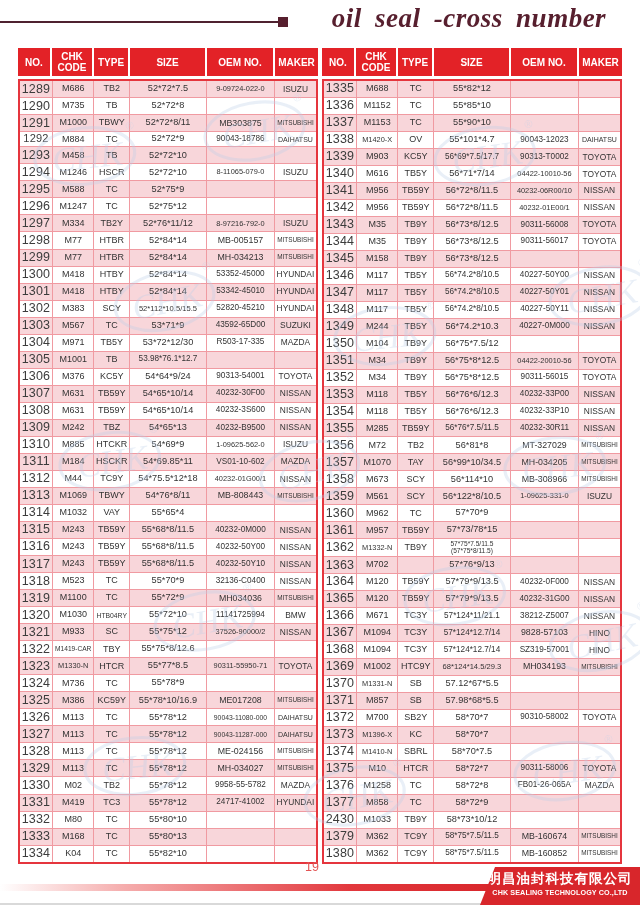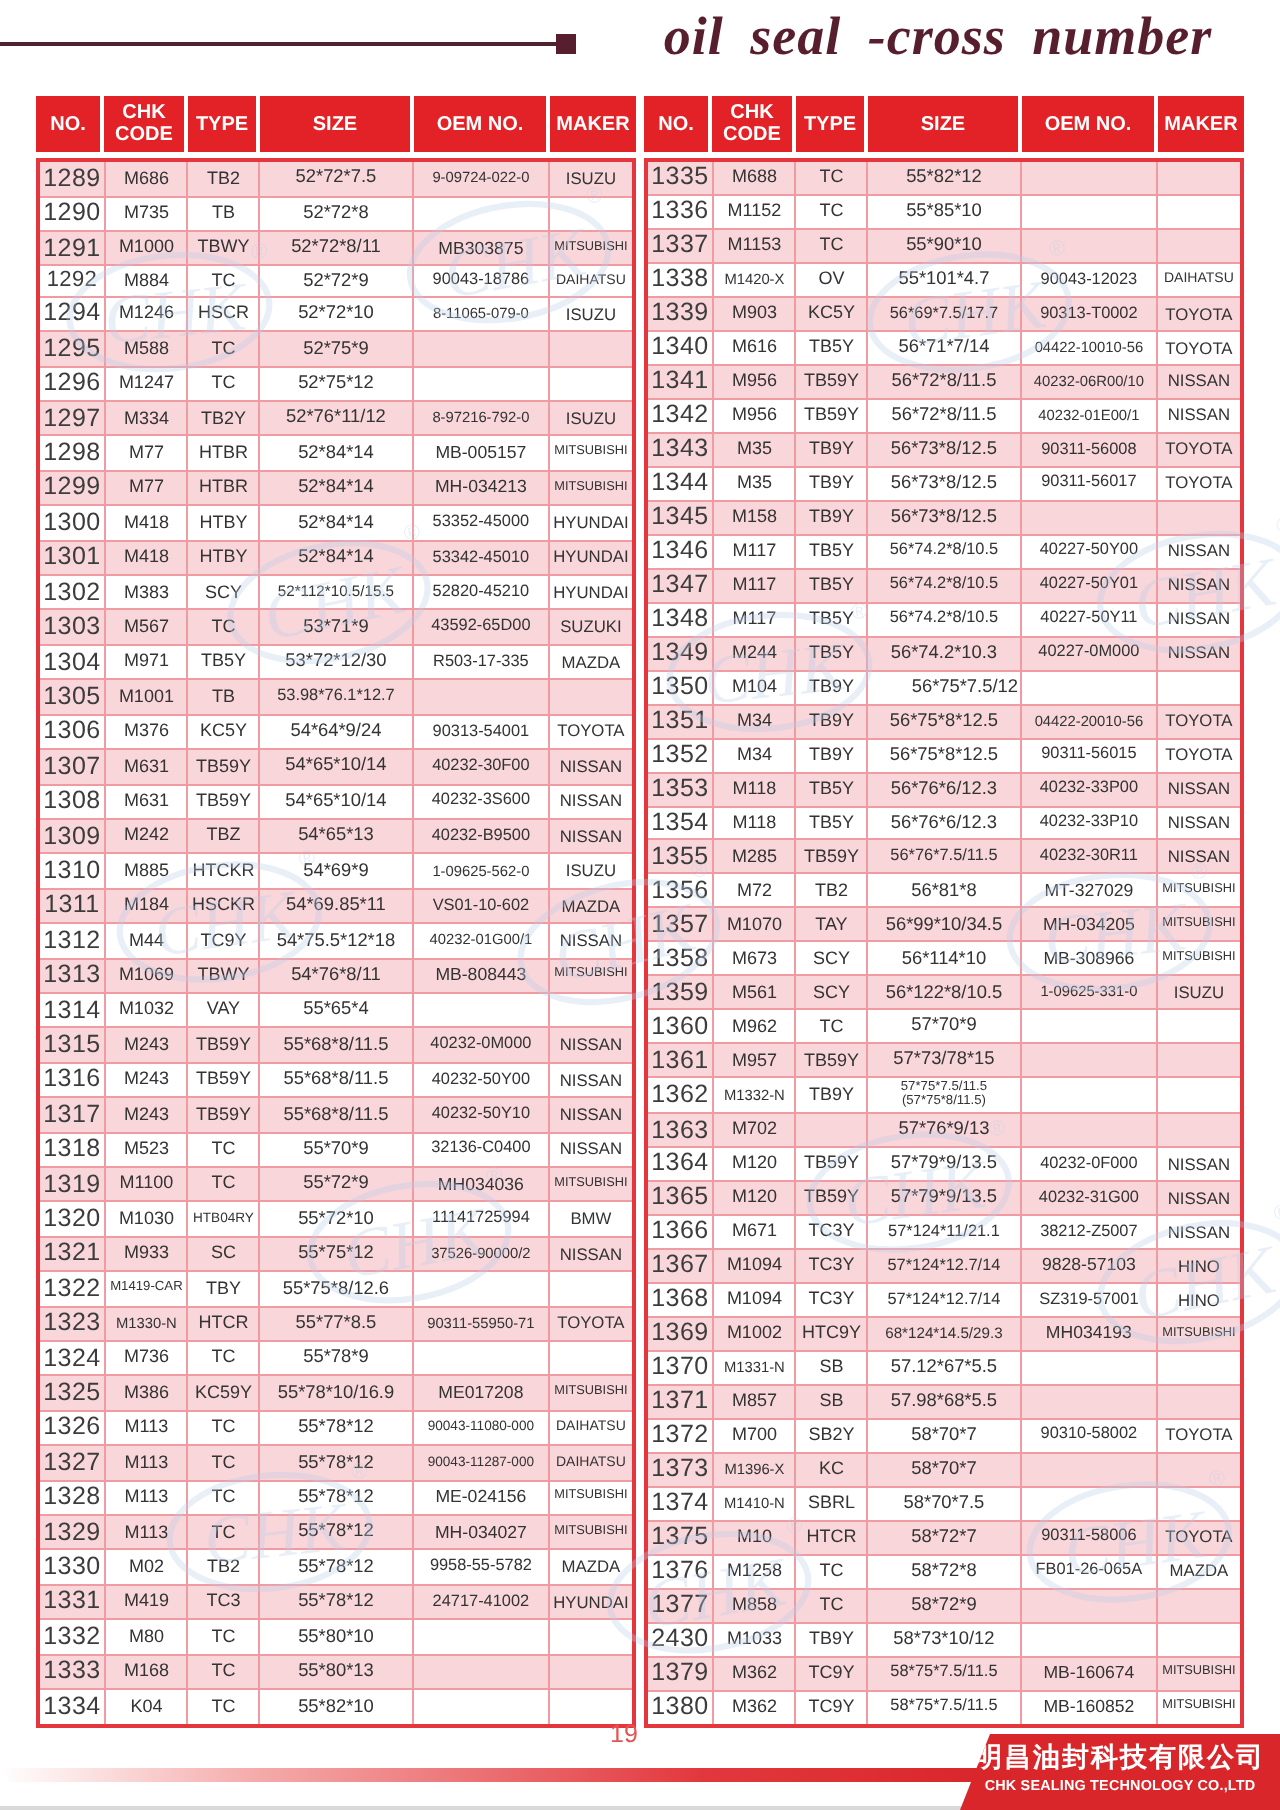--- a/index.html
+++ b/index.html
@@ -176,20 +176,28 @@
             <td style="font-size: 6.4px;">MITSUBISHI</td>
           </tr>
           <tr class="even">
             <td class="no" style="font-size: 11px;">1292</td>
             <td style="font-size: 9px;">M884</td>
             <td style="font-size: 9px;">TC</td>
             <td style="font-size: 9.2px;">52*72*9</td>
             <td style="font-size: 8.2px;">90043-18786</td>
             <td style="font-size: 7px;">DAIHATSU</td>
           </tr>
+          <tr class="pink">
+            <td class="no" style="font-size: 12.5px;">1293</td>
+            <td style="font-size: 9px;">M458</td>
+            <td style="font-size: 9px;">TB</td>
+            <td style="font-size: 9.2px;">52*72*10</td>
+            <td style="font-size: 8.8px;"></td>
+            <td style="font-size: 8.4px;"></td>
+          </tr>
           <tr class="even">
             <td class="no" style="font-size: 12.5px;">1294</td>
             <td style="font-size: 9px;">M1246</td>
             <td style="font-size: 9px;">HSCR</td>
             <td style="font-size: 9.2px;">52*72*10</td>
             <td style="font-size: 7.4px;">8-11065-079-0</td>
             <td style="font-size: 8.4px;">ISUZU</td>
           </tr>
           <tr class="pink">
             <td class="no" style="font-size: 12.5px;">1295</td>
@@ -651,21 +659,21 @@
             <td style="font-size: 9px;">M244</td>
             <td style="font-size: 9px;">TB5Y</td>
             <td style="font-size: 9.2px;">56*74.2*10.3</td>
             <td style="font-size: 8.2px;">40227-0M000</td>
             <td style="font-size: 8.4px;">NISSAN</td>
           </tr>
           <tr class="even">
             <td class="no" style="font-size: 12.5px;">1350</td>
             <td style="font-size: 9px;">M104</td>
             <td style="font-size: 9px;">TB9Y</td>
-            <td style="font-size: 9.2px; text-align: right;">56*75*7.5/12</td>
+            <td style="font-size: 9.2px;">56*75*7.5/12</td>
             <td style="font-size: 8.8px;"></td>
             <td style="font-size: 8.4px;"></td>
           </tr>
           <tr class="pink">
             <td class="no" style="font-size: 12.5px;">1351</td>
             <td style="font-size: 9px;">M34</td>
             <td style="font-size: 9px;">TB9Y</td>
             <td style="font-size: 9.2px;">56*75*8*12.5</td>
             <td style="font-size: 7.4px;">04422-20010-56</td>
             <td style="font-size: 8.4px;">TOYOTA</td>

